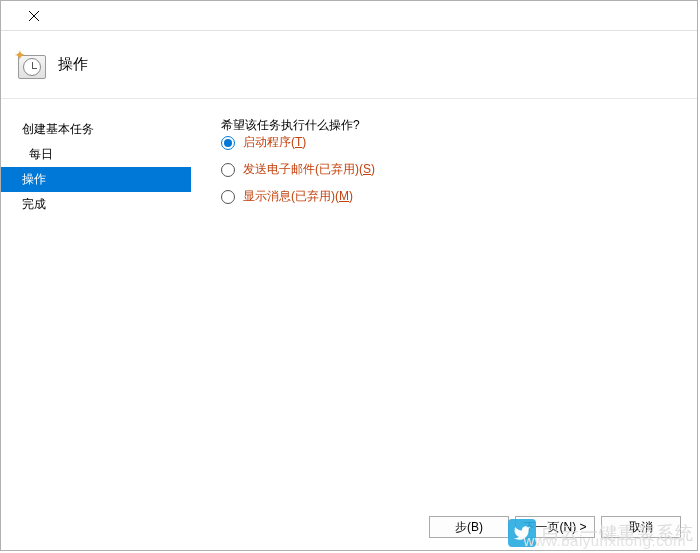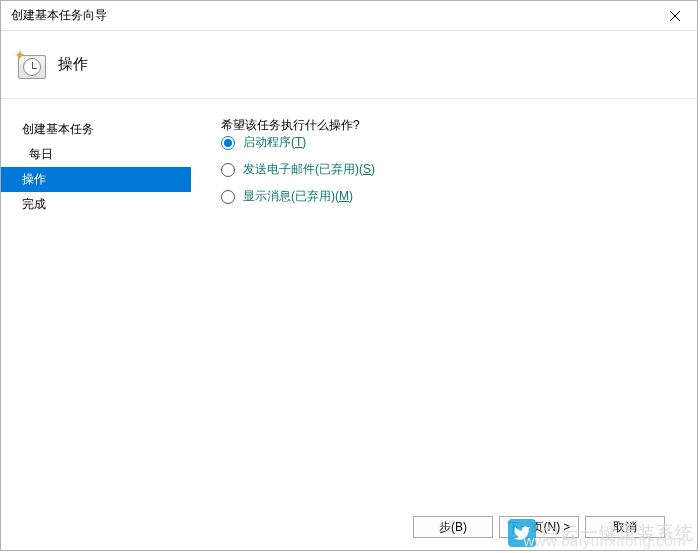--- a/index.html
+++ b/index.html
@@ -147,26 +147,26 @@
     .radio.checked::after {
       content: '';
       position: absolute;
       width: 8px;
       height: 8px;
       background: #0078d7;
       border-radius: 50%;
       top: 2px;
       left: 2px;
     }
-    .radio-label { font-size: 12px; color:#0f766e; }
+    .radio-label { font-size: 12px; color:#c2410c; }
     .radio-label u { text-decoration: underline; }
     .footer {
       position: absolute;
       bottom: 12px;
-      right: 32px;
+      right: 16px;
       display: flex;
       gap: 6px;
     }
     .btn {
       min-width: 80px;
       height: 22px;
       border: 1px solid #aaa;
       background: #fdfdfd;
       font-size: 12px;
       display: flex;
@@ -209,21 +209,20 @@
       color:#e0e0e0;
       letter-spacing:0.5px;
     }
   </style>
 </head>
 <body>
 
 <div class="window">
 
   <div class="titlebar">
-    <span class="titlebar-text">创建基本任务向导</span>
     <div class="close-btn">
       <svg viewBox="0 0 10 10">
         <line x1="0" y1="0" x2="10" y2="10" stroke="#000" stroke-width="1"></line>
         <line x1="10" y1="0" x2="0" y2="10" stroke="#000" stroke-width="1"></line>
       </svg>
     </div>
   </div>
 
   <div class="header-section">
     <div class="header-icon">

